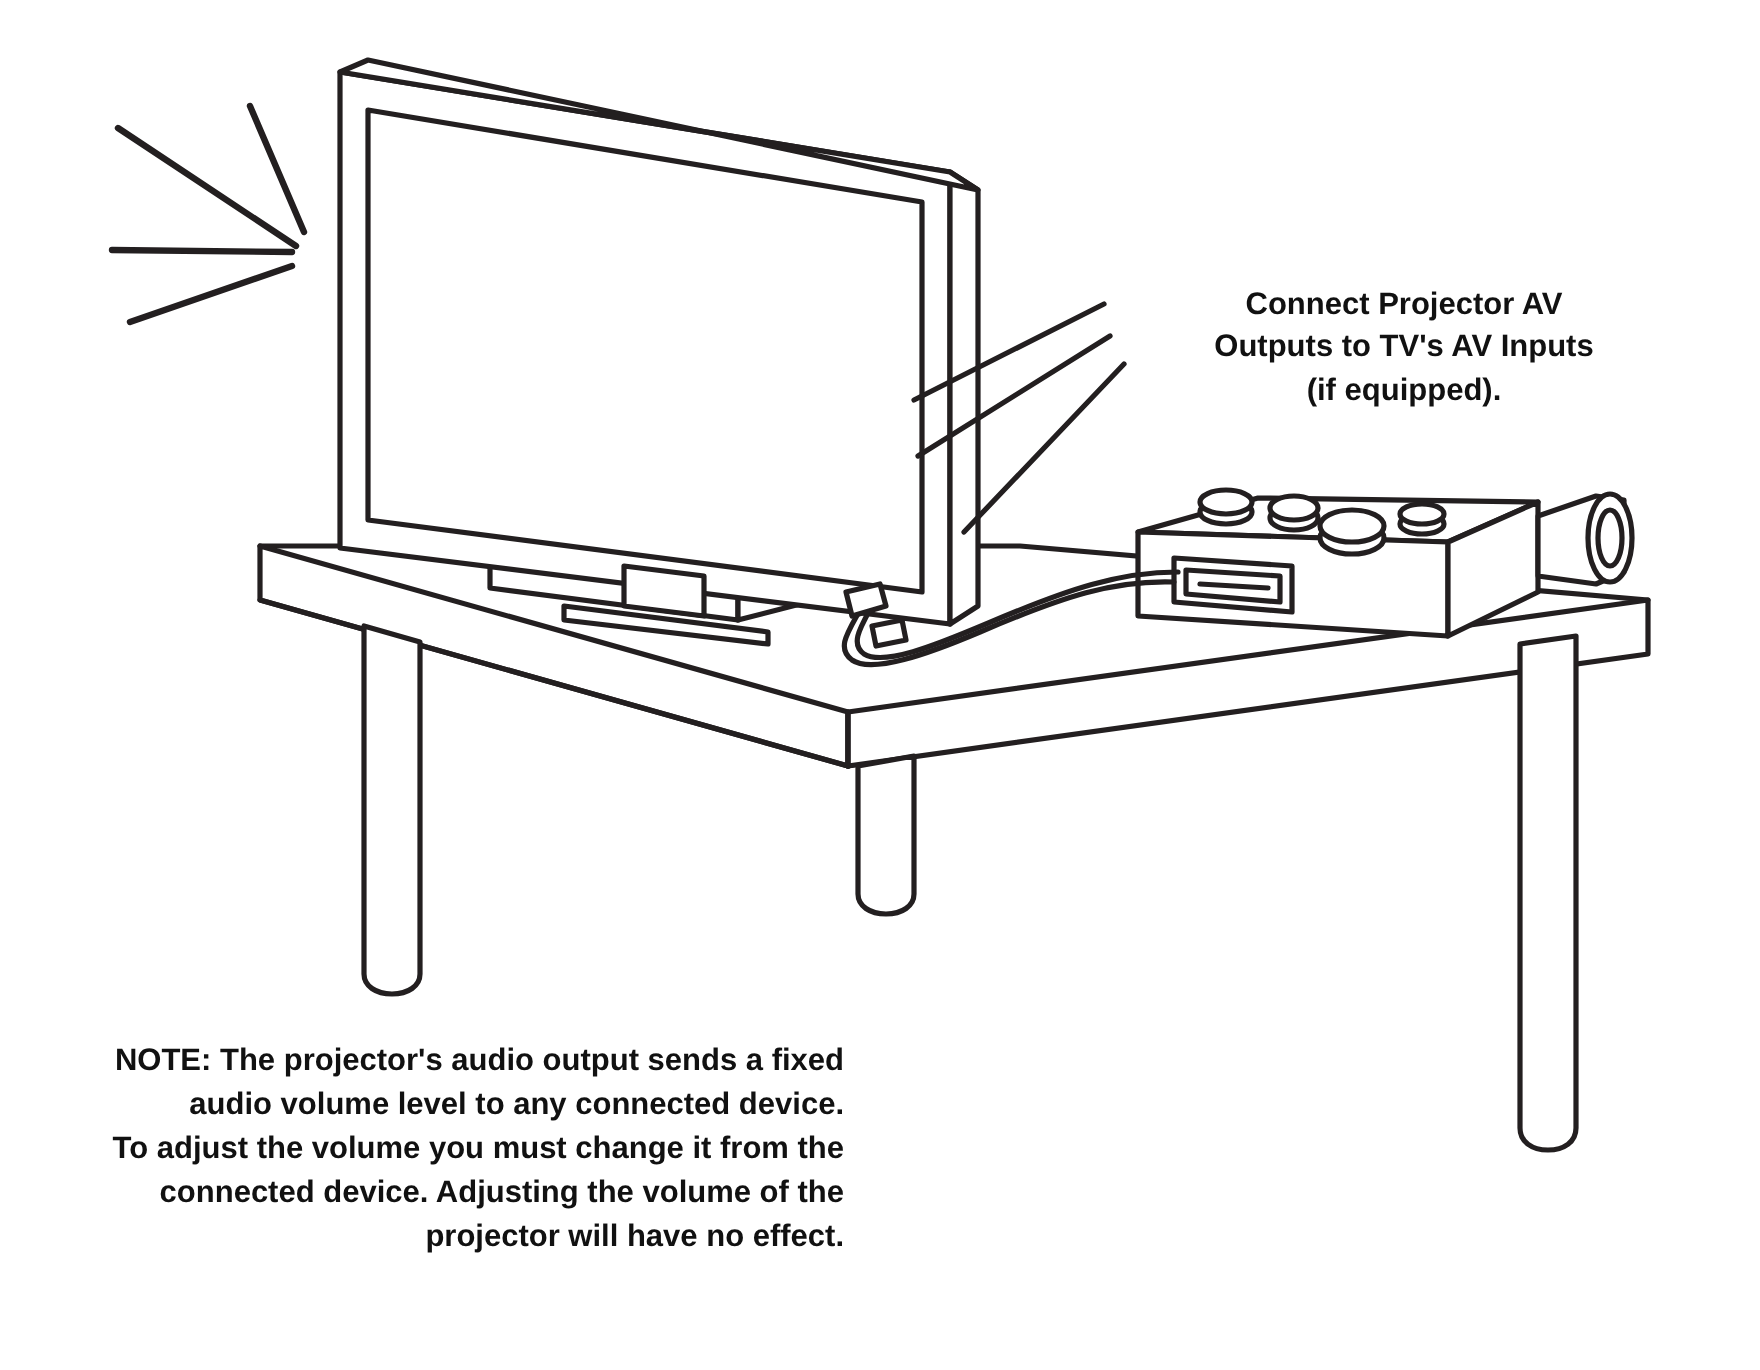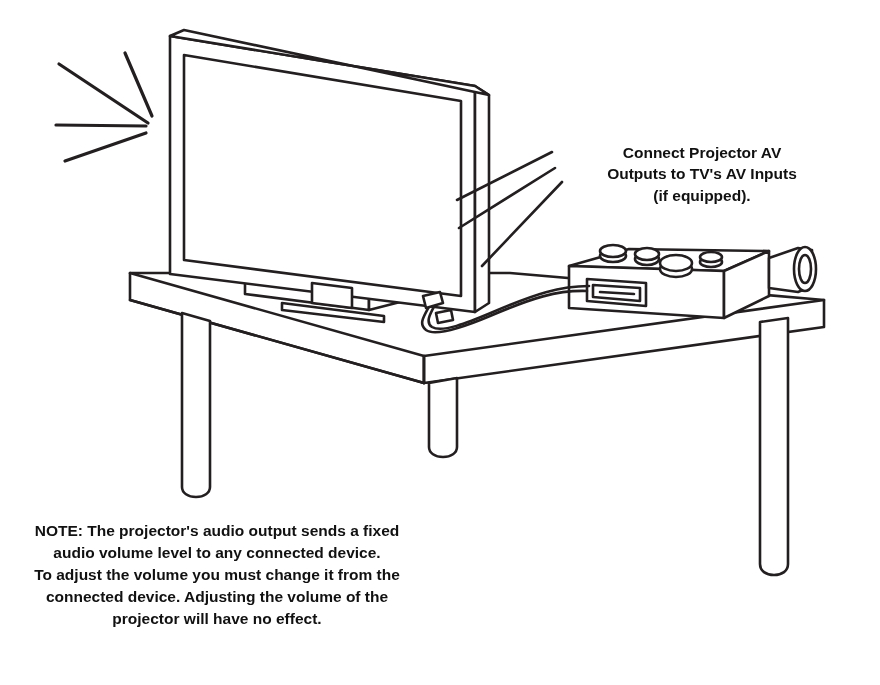--- a/index.html
+++ b/index.html
@@ -39,21 +39,21 @@
     font-size: 15.5px;
     line-height: 1.38;
     color: #111111;
     white-space: pre-line;
   }
   .note-label {
     position: absolute;
     left: 0px;
     top: 520px;
     width: 410px;
-    text-align: center;
+    text-align: right;
     font-family: "Liberation Sans", sans-serif;
     font-weight: bold;
     font-size: 15.5px;
     line-height: 1.42;
     color: #111111;
     white-space: pre-line;
   }
 </style>
 </head>
 <body>

